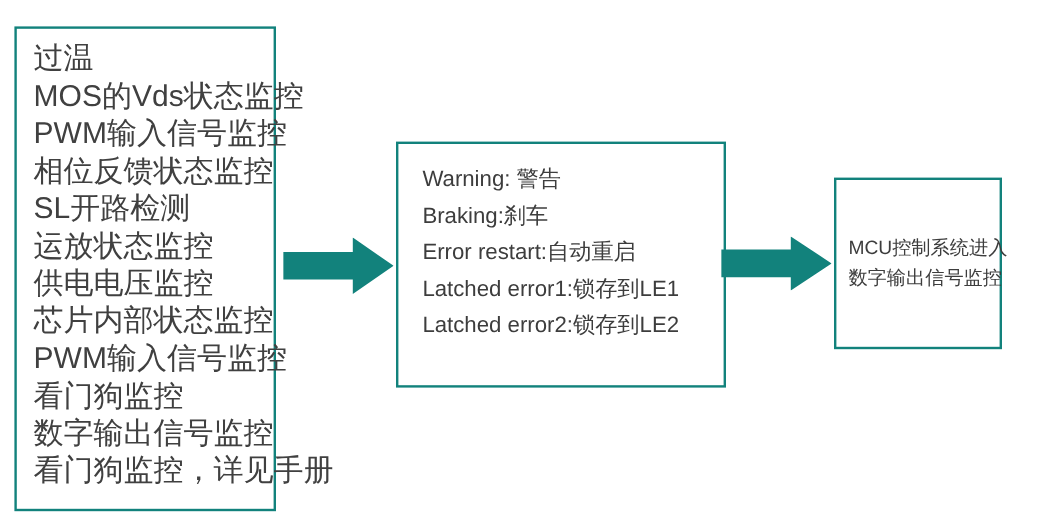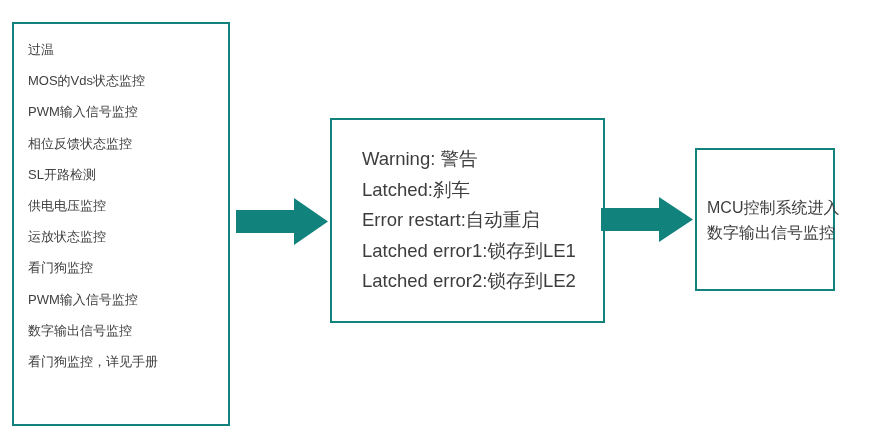--- a/index.html
+++ b/index.html
@@ -38,38 +38,38 @@
     height: 404px;
     padding: 10px 0 10px 14px;
     justify-content: flex-start;
   }
   #box-monitors .line-list {
     margin: 0;
     padding: 0;
     list-style: none;
   }
   #box-monitors .line {
-    font-size: 13px;
+    font-size: 25px;
     line-height: 31.2px;
     color: #404040;
     white-space: nowrap;
     letter-spacing: 0px;
   }
 
   
   #box-states {
     left: 330px;
     top: 118px;
     width: 275px;
     height: 205px;
     padding: 10px 0 10px 16px;
     justify-content: flex-start;
   }
   #box-states .line-list {
-    margin: 14px;
+    margin: 4px;
     padding: 0;
     list-style: none;
   }
   #box-states .line {
     font-size: 18.5px;
     line-height: 30.5px;
     color: #3d3d3d;
     white-space: nowrap;
   }
 
@@ -122,39 +122,40 @@
 
 <div id="canvas">
 
   <div class="node-box" id="box-monitors">
     <ul class="line-list">
       <li class="line">过温</li>
       <li class="line">MOS的Vds状态监控</li>
       <li class="line">PWM输入信号监控</li>
       <li class="line">相位反馈状态监控</li>
       <li class="line">SL开路检测</li>
+      <li class="line">运放状态监控</li>
       <li class="line">供电电压监控</li>
-      <li class="line">运放状态监控</li>
+      <li class="line">芯片内部状态监控</li>
+      <li class="line">PWM输入信号监控</li>
       <li class="line">看门狗监控</li>
-      <li class="line">PWM输入信号监控</li>
       <li class="line">数字输出信号监控</li>
       <li class="line">看门狗监控，详见手册</li>
     </ul>
   </div>
 
   <div class="arrow" id="arrow-1">
     <svg viewBox="0 0 92 47" preserveAspectRatio="none" aria-hidden="true">
       <polygon points="0,12 58,12 58,0 92,23.5 58,47 58,35 0,35" fill="#12827c"></polygon>
     </svg>
   </div>
 
   <div class="node-box" id="box-states">
     <ul class="line-list">
       <li class="line">Warning: 警告</li>
-      <li class="line">Latched:刹车</li>
+      <li class="line">Braking:刹车</li>
       <li class="line">Error restart:自动重启</li>
       <li class="line">Latched error1:锁存到LE1</li>
       <li class="line">Latched error2:锁存到LE2</li>
     </ul>
   </div>
 
   <div class="arrow" id="arrow-2">
     <svg viewBox="0 0 92 45" preserveAspectRatio="none" aria-hidden="true">
       <polygon points="0,11 58,11 58,0 92,22.5 58,45 58,34 0,34" fill="#12827c"></polygon>
     </svg>

